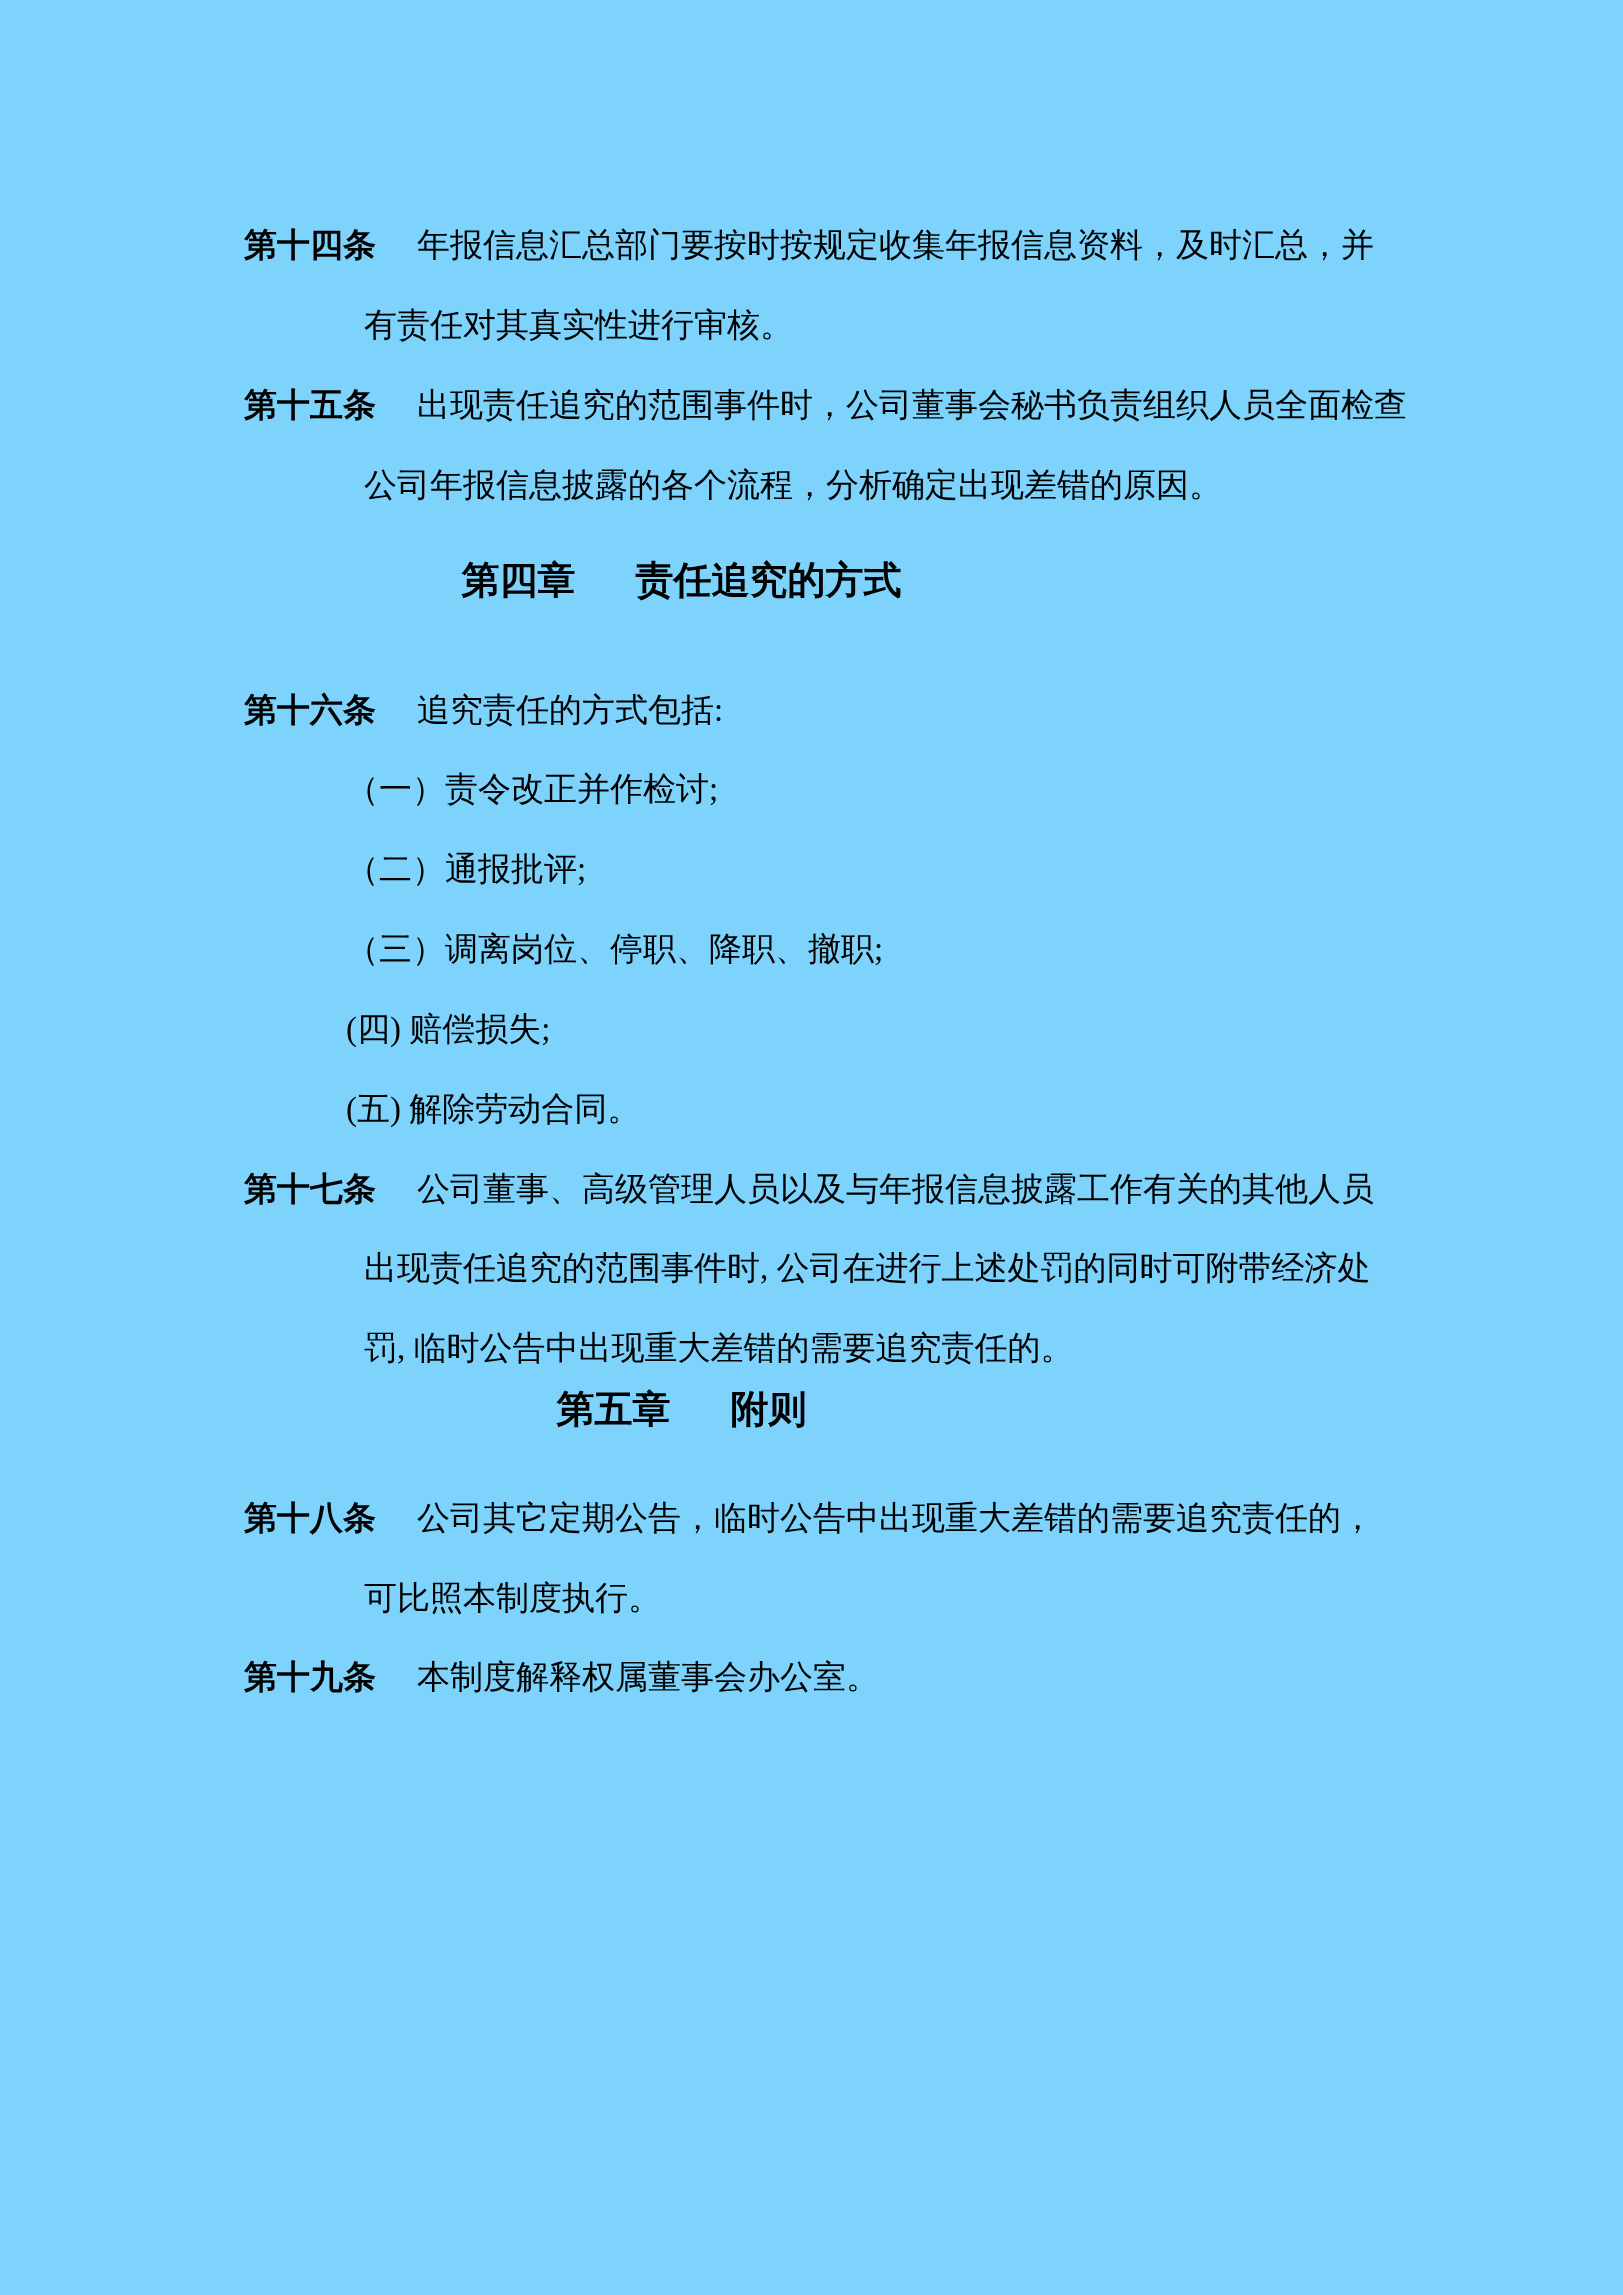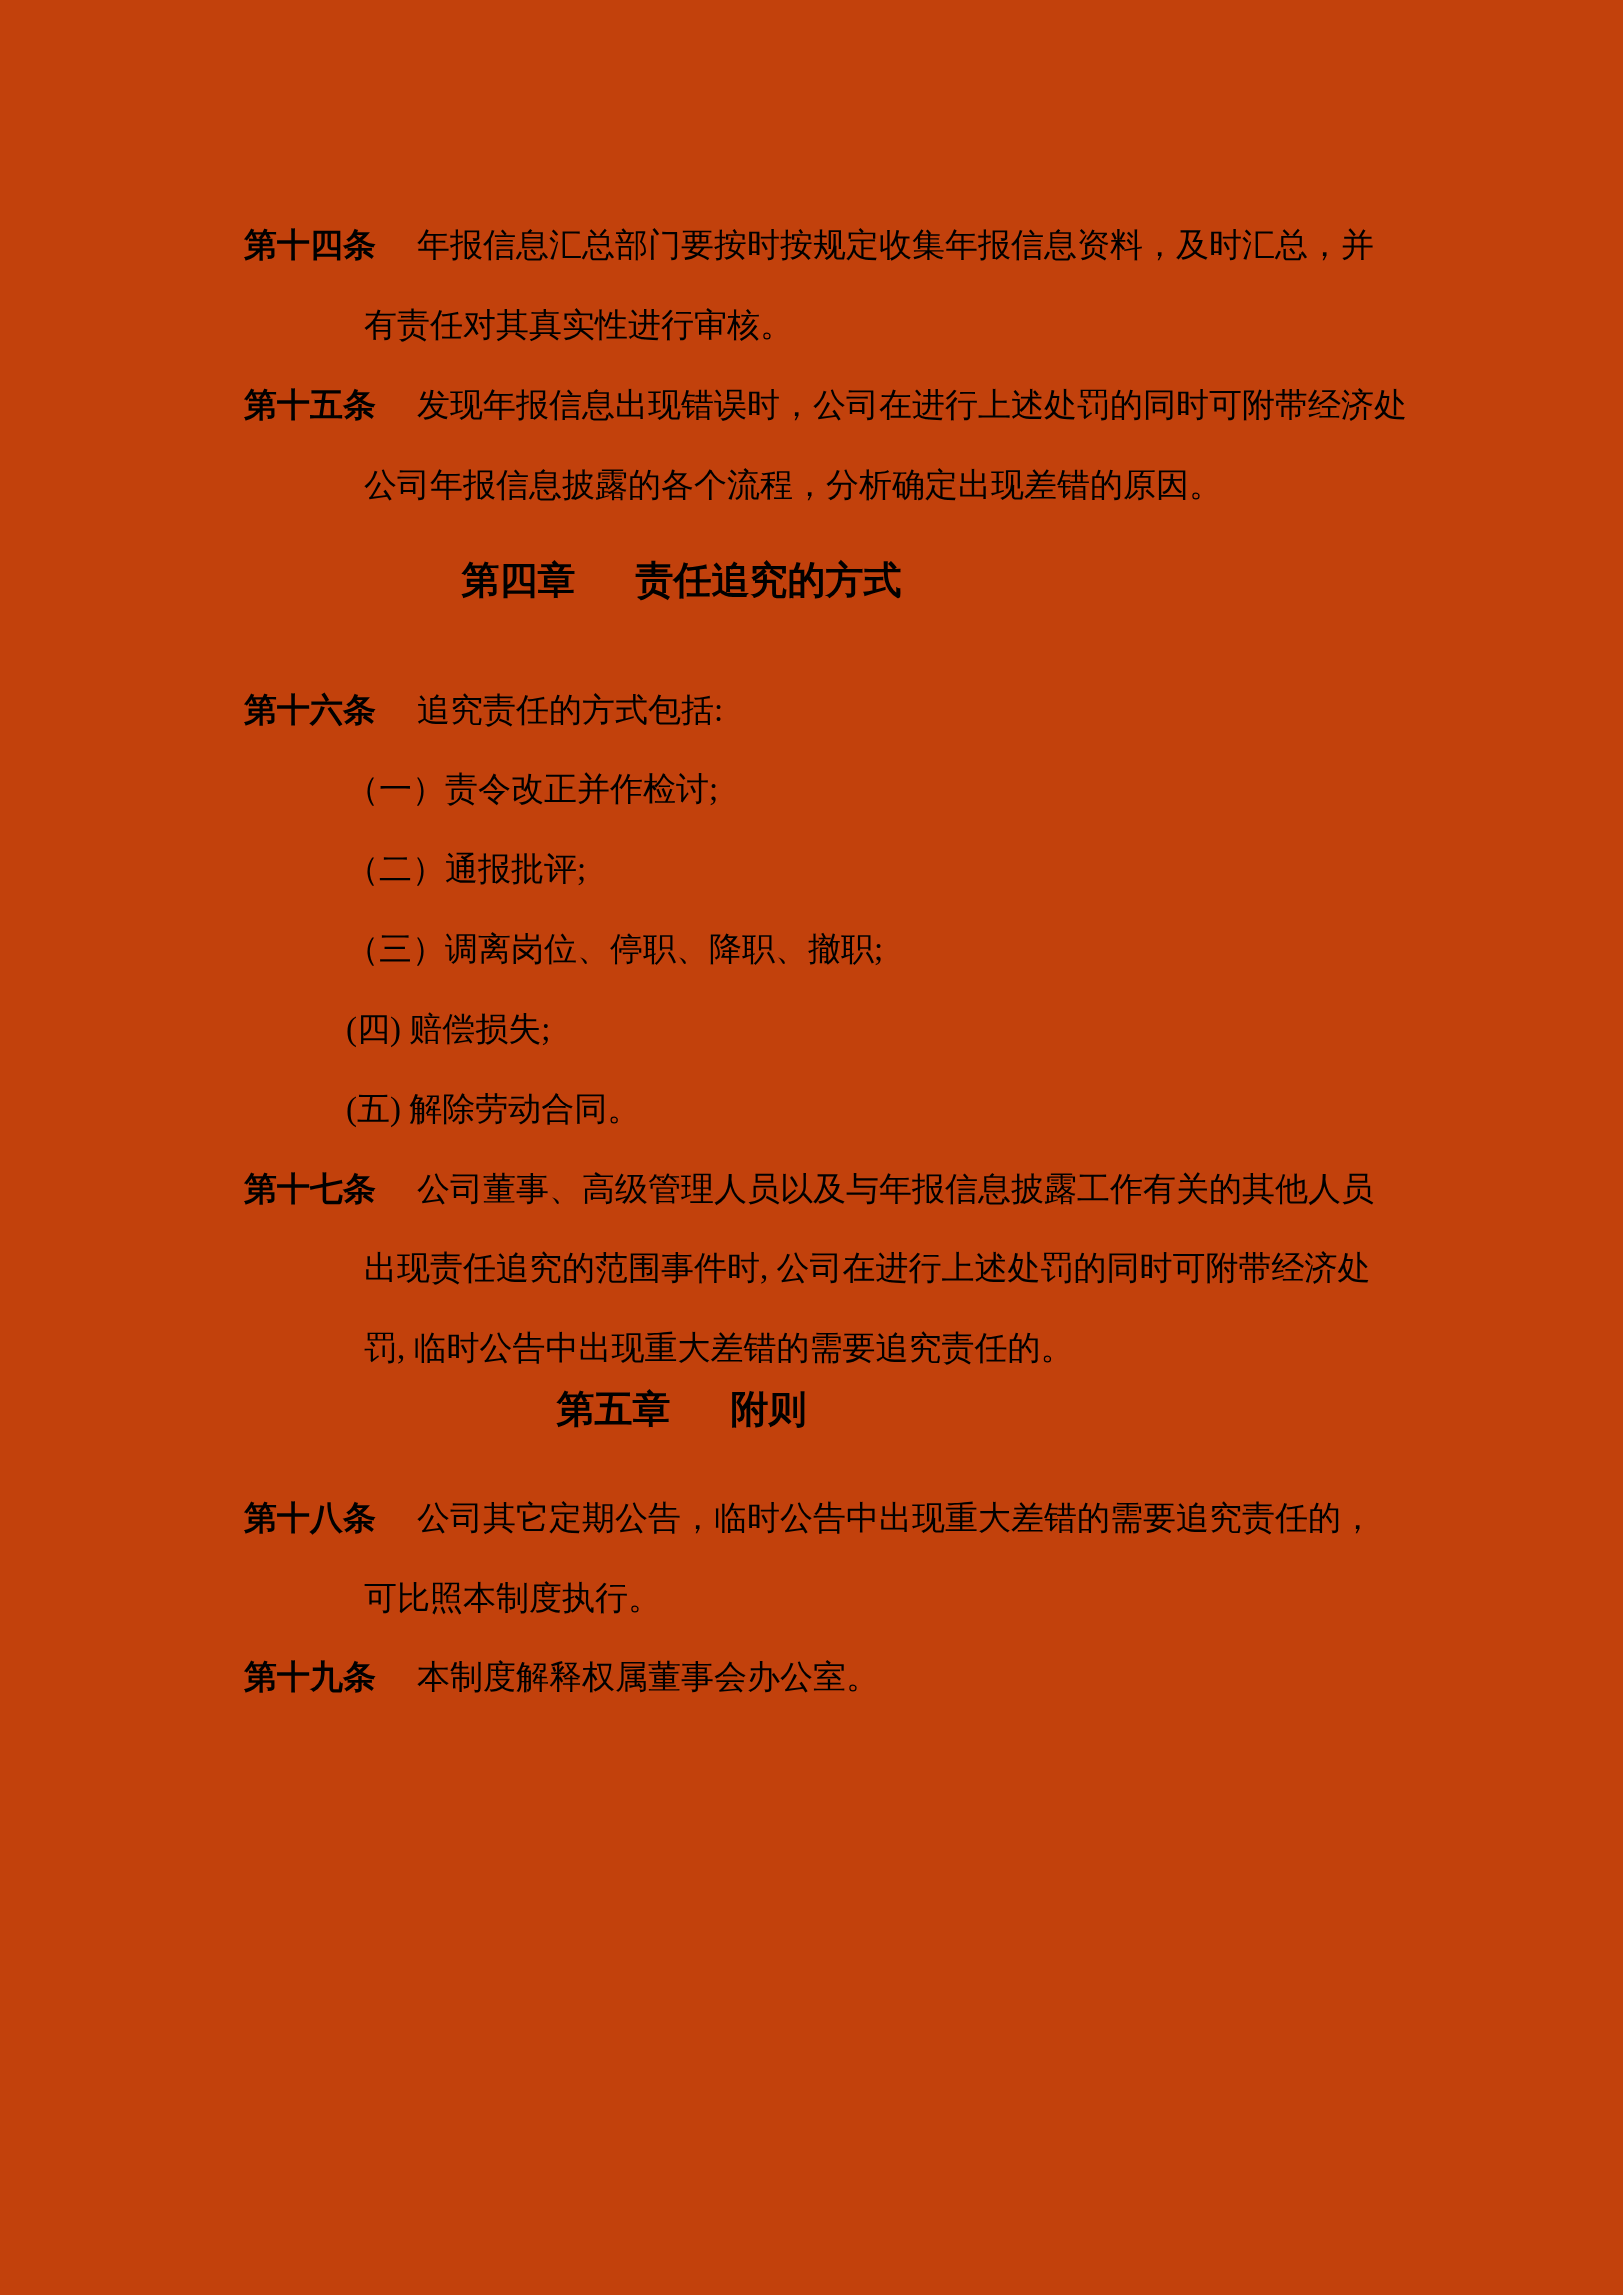--- a/index.html
+++ b/index.html
@@ -1,20 +1,20 @@
 <!DOCTYPE html>
 <html style="font-size:10.5px"><head>
 <meta charset="utf-8">
 <style>
   html, body { margin: 0; padding: 0; background: #ffffff; }
   .page {
     position: relative;
     width: 1623px;
     height: 2295px;
-    background: #c2410c;
+    background: #7dd3fc;
     overflow: hidden;
     font-family: "Liberation Serif", "DejaVu Serif", serif;
     color: #000000;
   }
   .line {
     position: absolute;
     font-size: 33px;
     line-height: 33px;
     white-space: nowrap;
     color: #000000;
@@ -41,21 +41,21 @@
 <body>
 
 <div class="page">
 
   <div class="line article" style="top:229px">
     <span class="label">第十四条</span><span class="labelgap"></span><span class="txt">年报信息汇总部门要按时按规定收集年报信息资料，及时汇总，并</span>
   </div>
   <div class="line wrap" style="top:309px">有责任对其真实性进行审核。</div>
 
   <div class="line article" style="top:389px">
-    <span class="label">第十五条</span><span class="labelgap"></span><span class="txt">发现年报信息出现错误时，公司在进行上述处罚的同时可附带经济处</span>
+    <span class="label">第十五条</span><span class="labelgap"></span><span class="txt">出现责任追究的范围事件时，公司董事会秘书负责组织人员全面检查</span>
   </div>
   <div class="line wrap" style="top:469px">公司年报信息披露的各个流程，分析确定出现差错的原因。</div>
 
   <div class="heading" style="top:561px">
     <span>第四章</span><span class="hgap"></span><span>责任追究的方式</span>
   </div>
 
   <div class="line article" style="top:694px">
     <span class="label">第十六条</span><span class="labelgap"></span><span class="txt">追究责任的方式包括:</span>
   </div>

